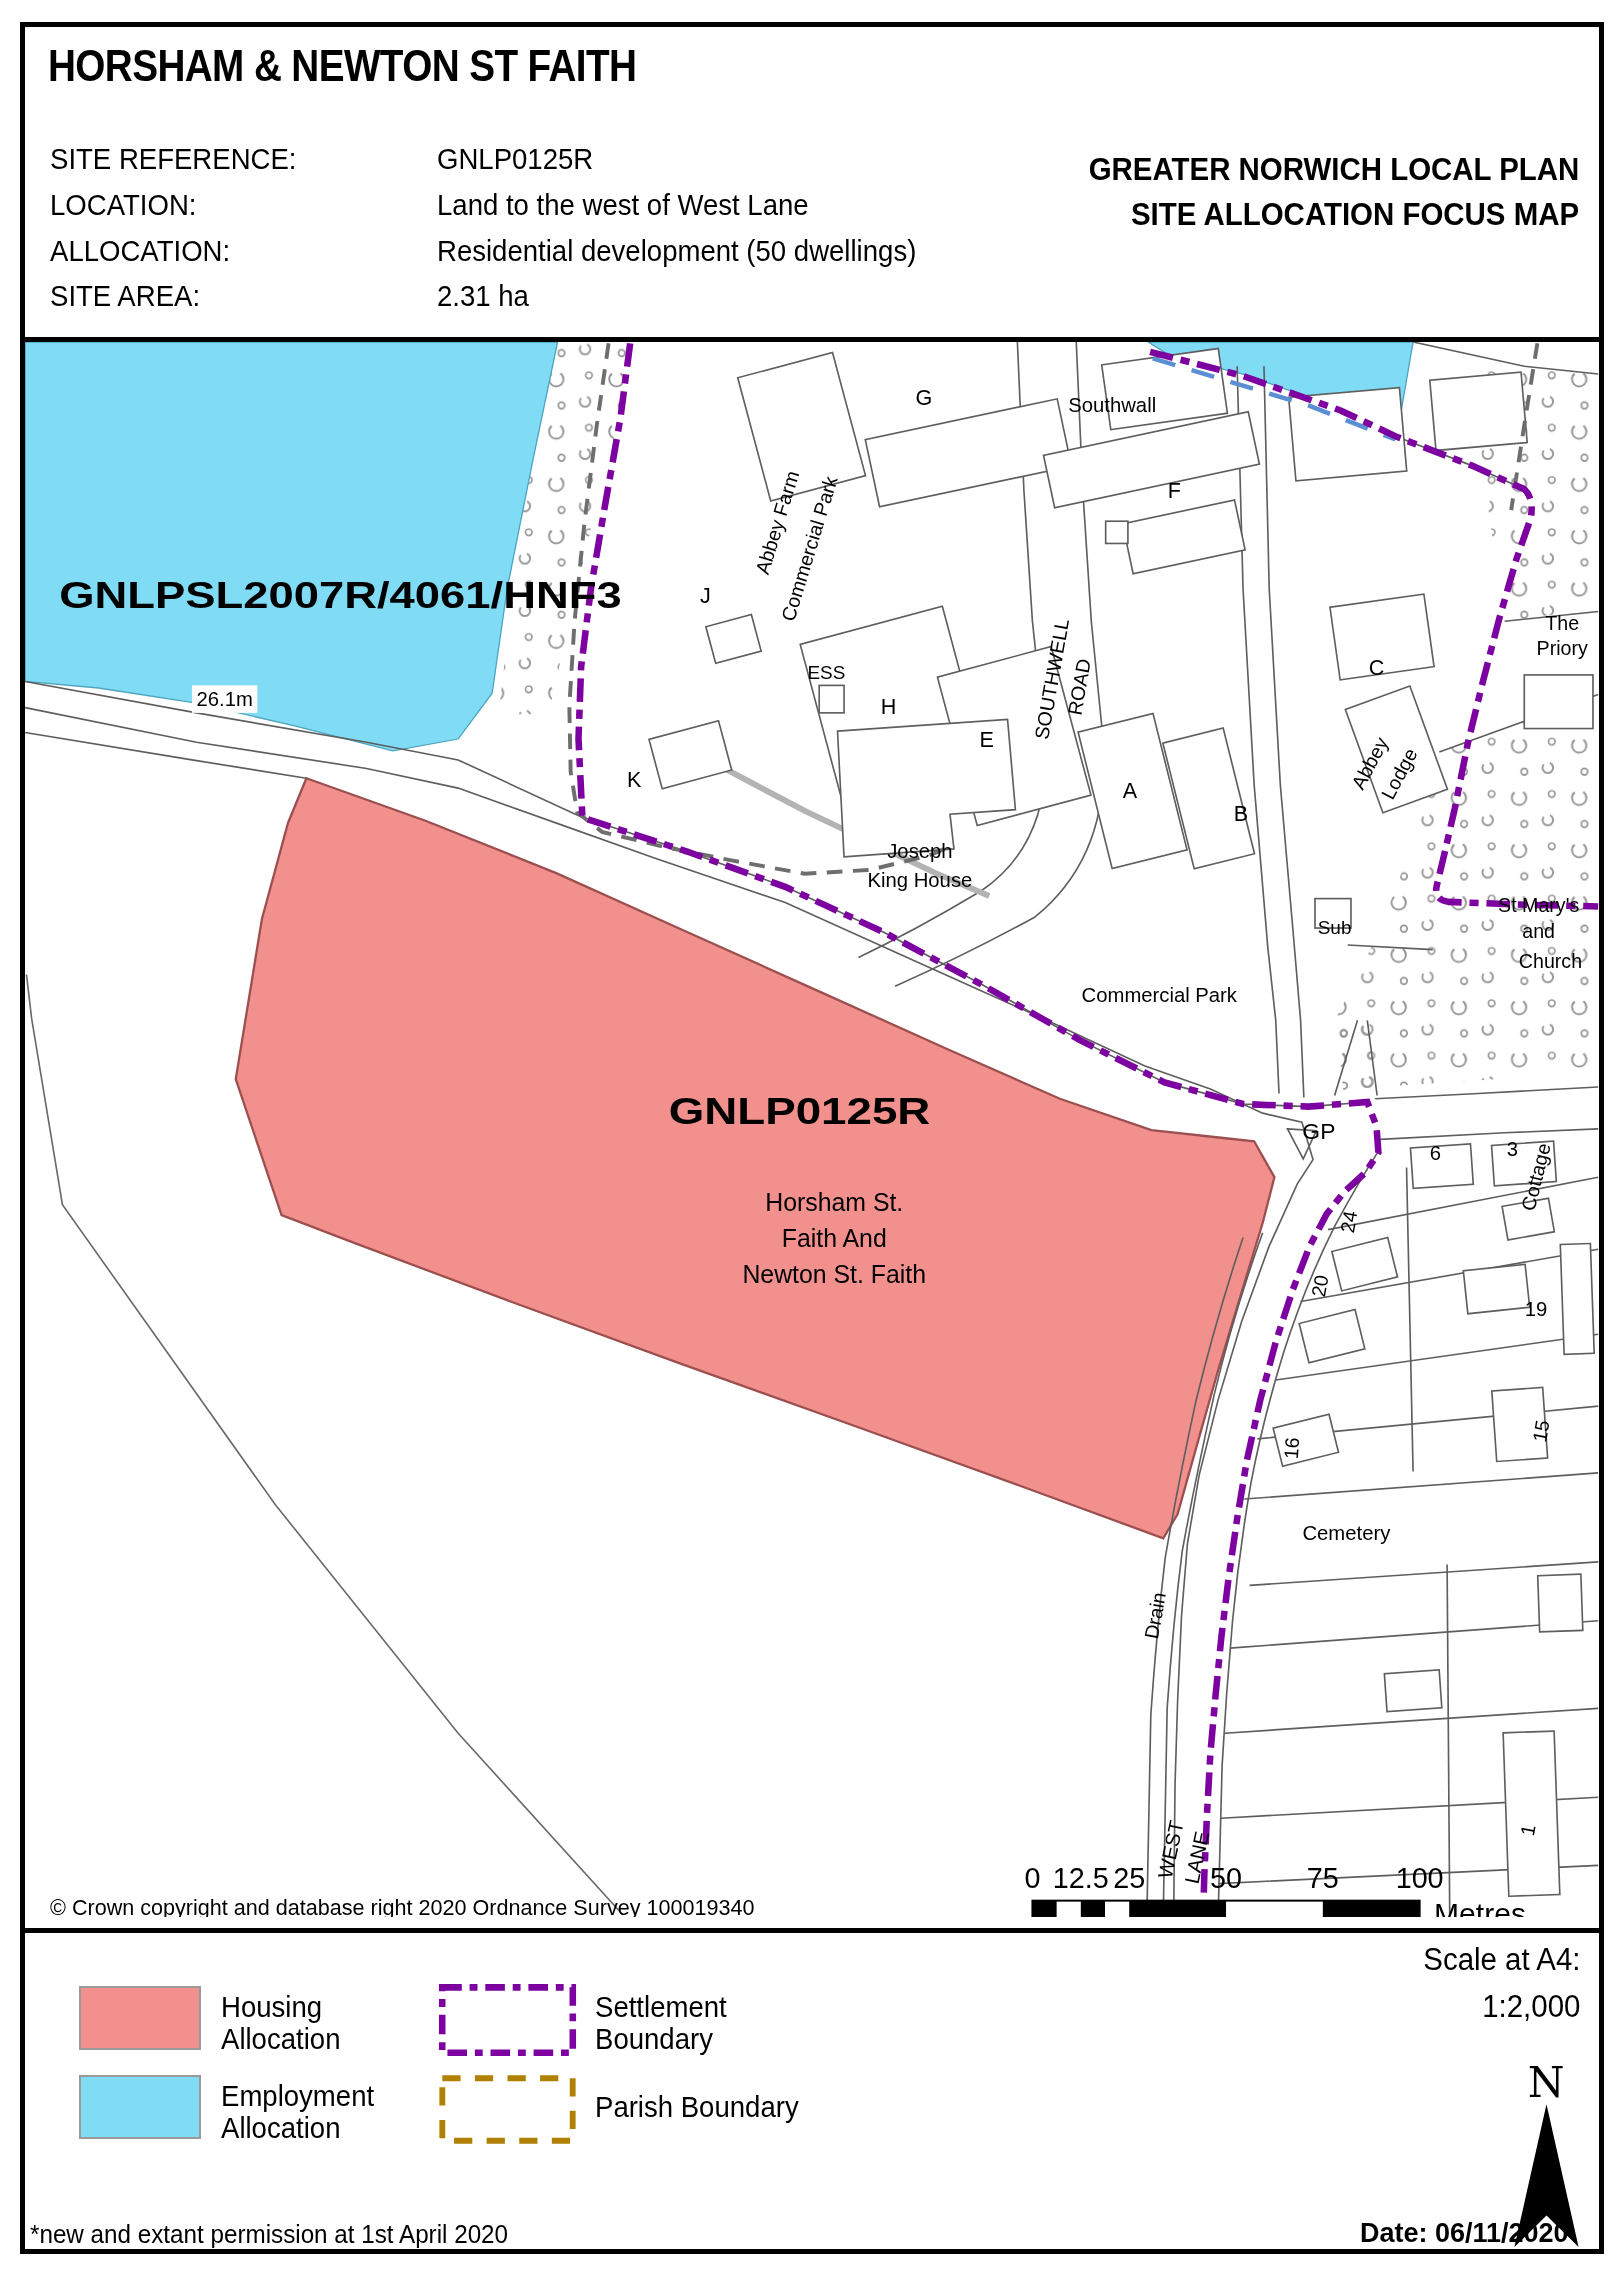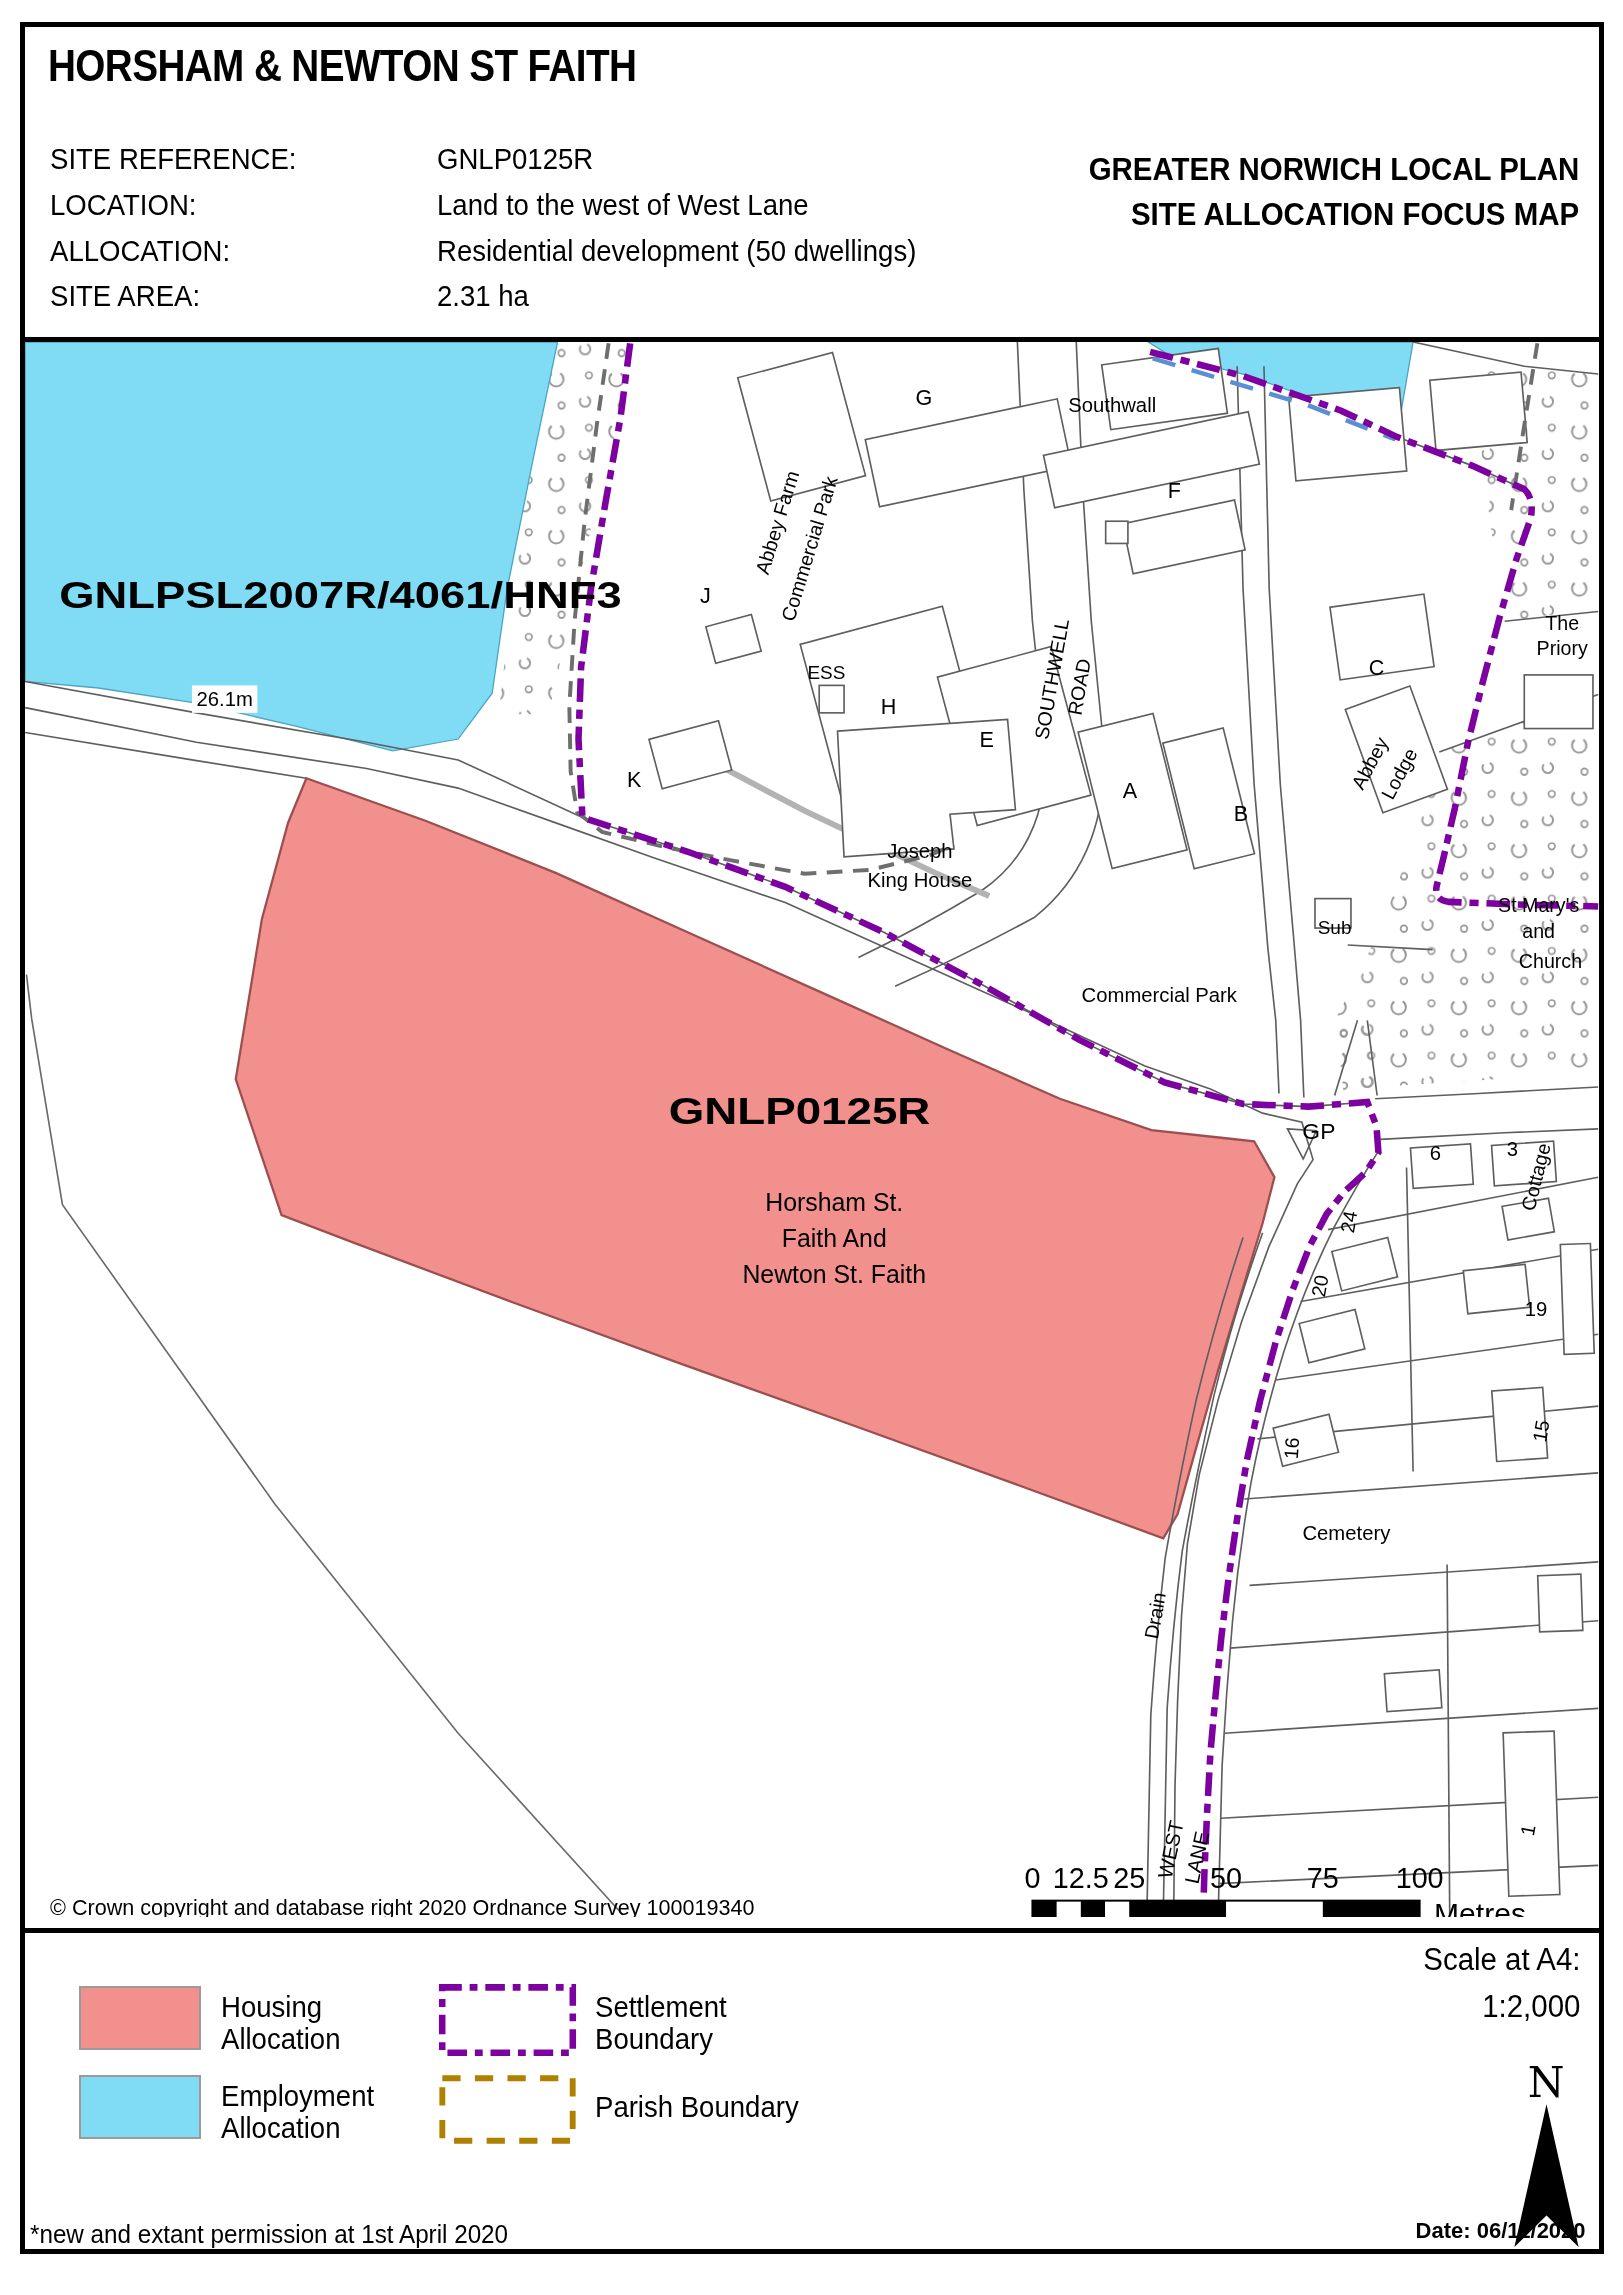--- a/index.html
+++ b/index.html
@@ -8,21 +8,21 @@
   .abs{position:absolute;}
   .title{left:23.6px;top:14.4px;font-size:44px;font-weight:bold;letter-spacing:-0.7px;transform:scaleX(0.88);transform-origin:left;white-space:nowrap;}
   .fieldlbl{left:25px;font-size:29px;white-space:nowrap;transform:scaleX(0.95);transform-origin:left;}
   .fieldval{left:412px;font-size:29px;white-space:nowrap;transform:scaleX(0.95);transform-origin:left;}
   .planline{right:19.6px;text-align:right;font-size:32px;font-weight:bold;transform:scaleX(0.92);transform-origin:right;white-space:nowrap;}
   .mapframe{left:0;top:310px;width:1574px;height:1586px;border-top:5.2px solid #000;border-bottom:5.2px solid #000;background:#fff;}
   .legend-sw{box-sizing:border-box;border:2.6px solid #9a9a9a;}
   .leg-text{font-size:29px;line-height:32px;transform:scaleX(0.95);transform-origin:left;white-space:nowrap;}
   .scaleA4{right:18.3px;text-align:right;font-size:31px;transform:scaleX(0.95);transform-origin:right;white-space:nowrap;}
   .north-n{font-family:"DejaVu Serif","Liberation Serif",serif;font-size:42px;}
-  .datetxt{right:13px;text-align:right;font-size:22px;font-weight:bold;white-space:nowrap;}
+  .datetxt{right:30px;text-align:right;font-size:27px;font-weight:bold;white-space:nowrap;}
   .footnote{left:5.2px;font-size:25.5px;transform:scaleX(0.95);transform-origin:left;white-space:nowrap;}
   svg text{font-family:"Liberation Sans",sans-serif;fill:#000;}
 </style>
 </head>
 <body>
 <div class="page">
 
 <div class="sheet">
 
   <div class="abs title">HORSHAM &amp; NEWTON ST FAITH</div>

